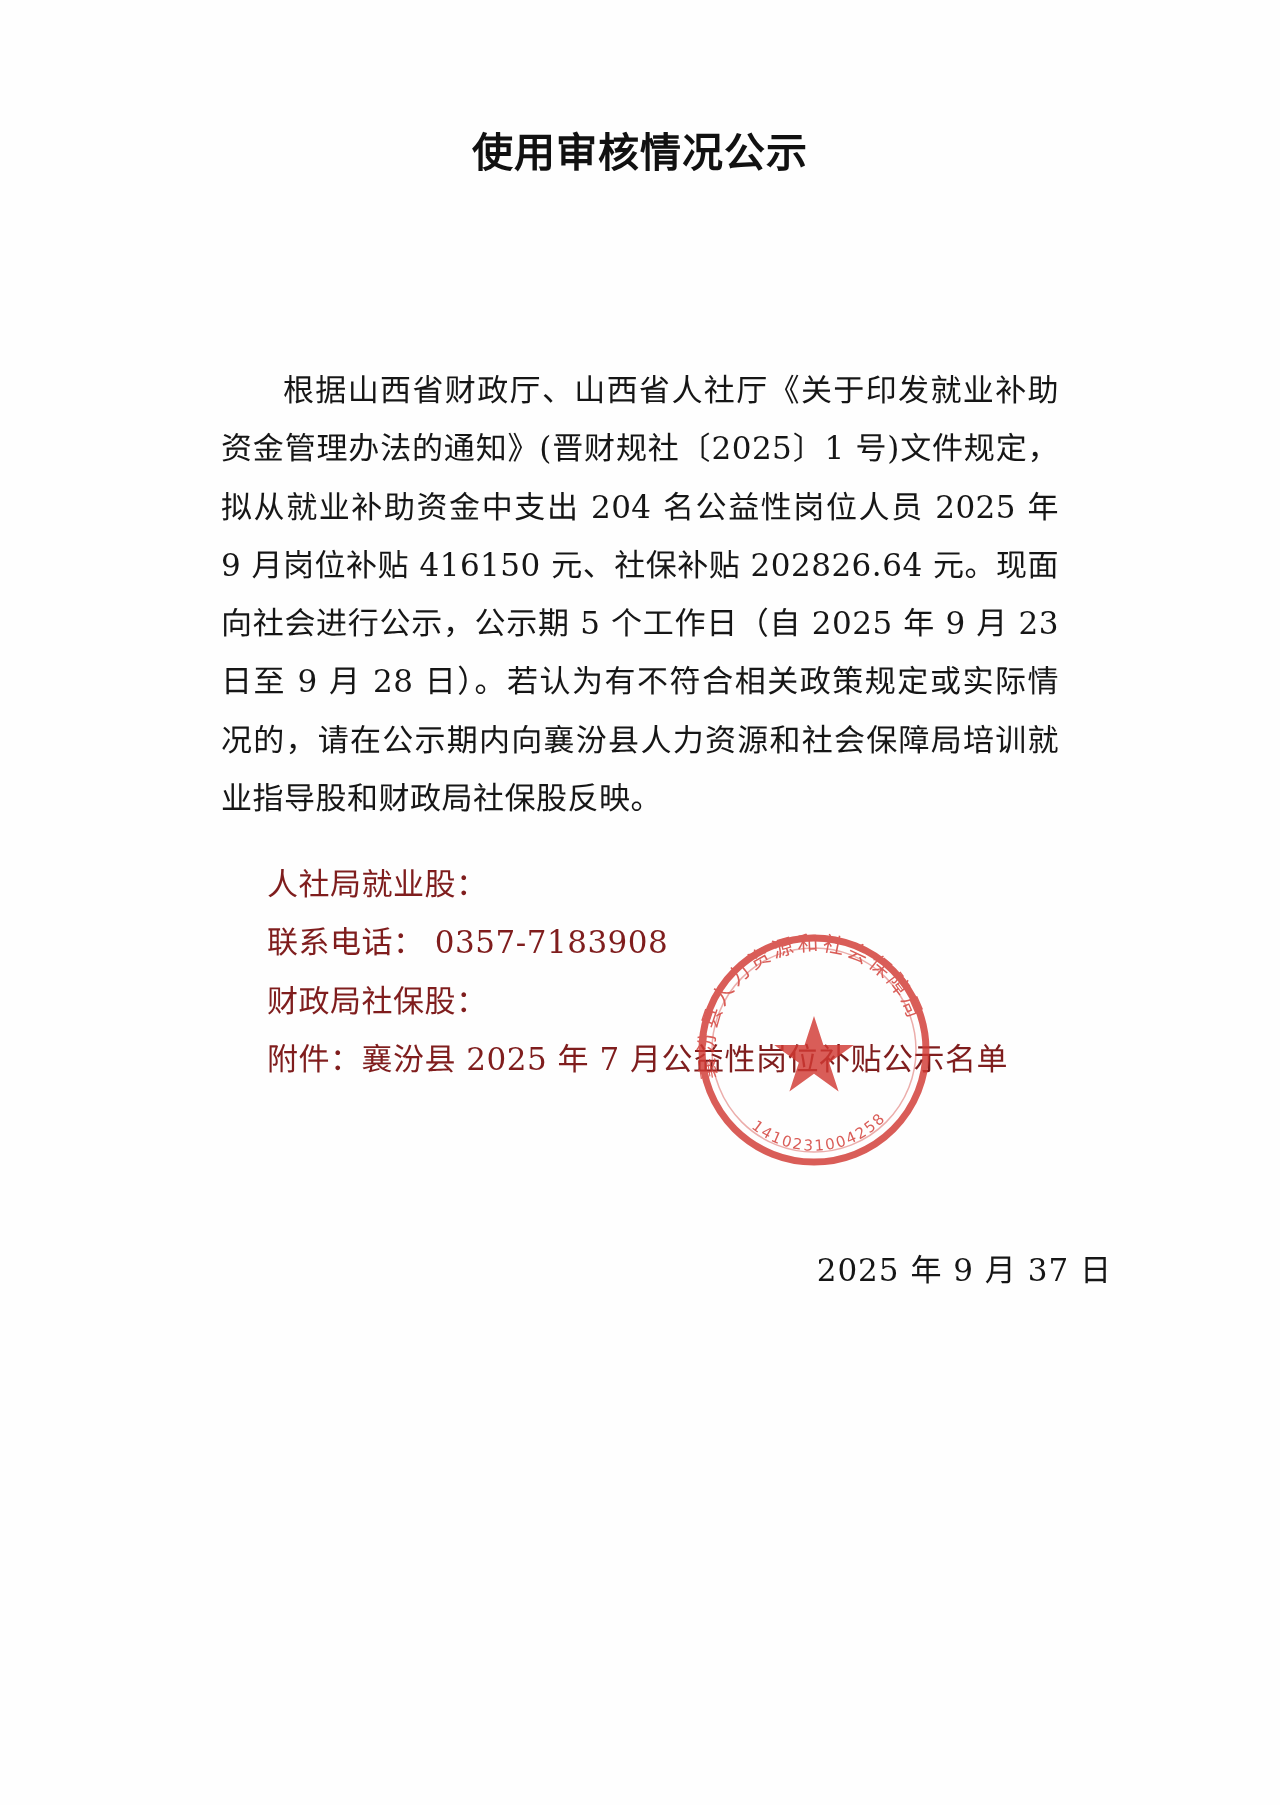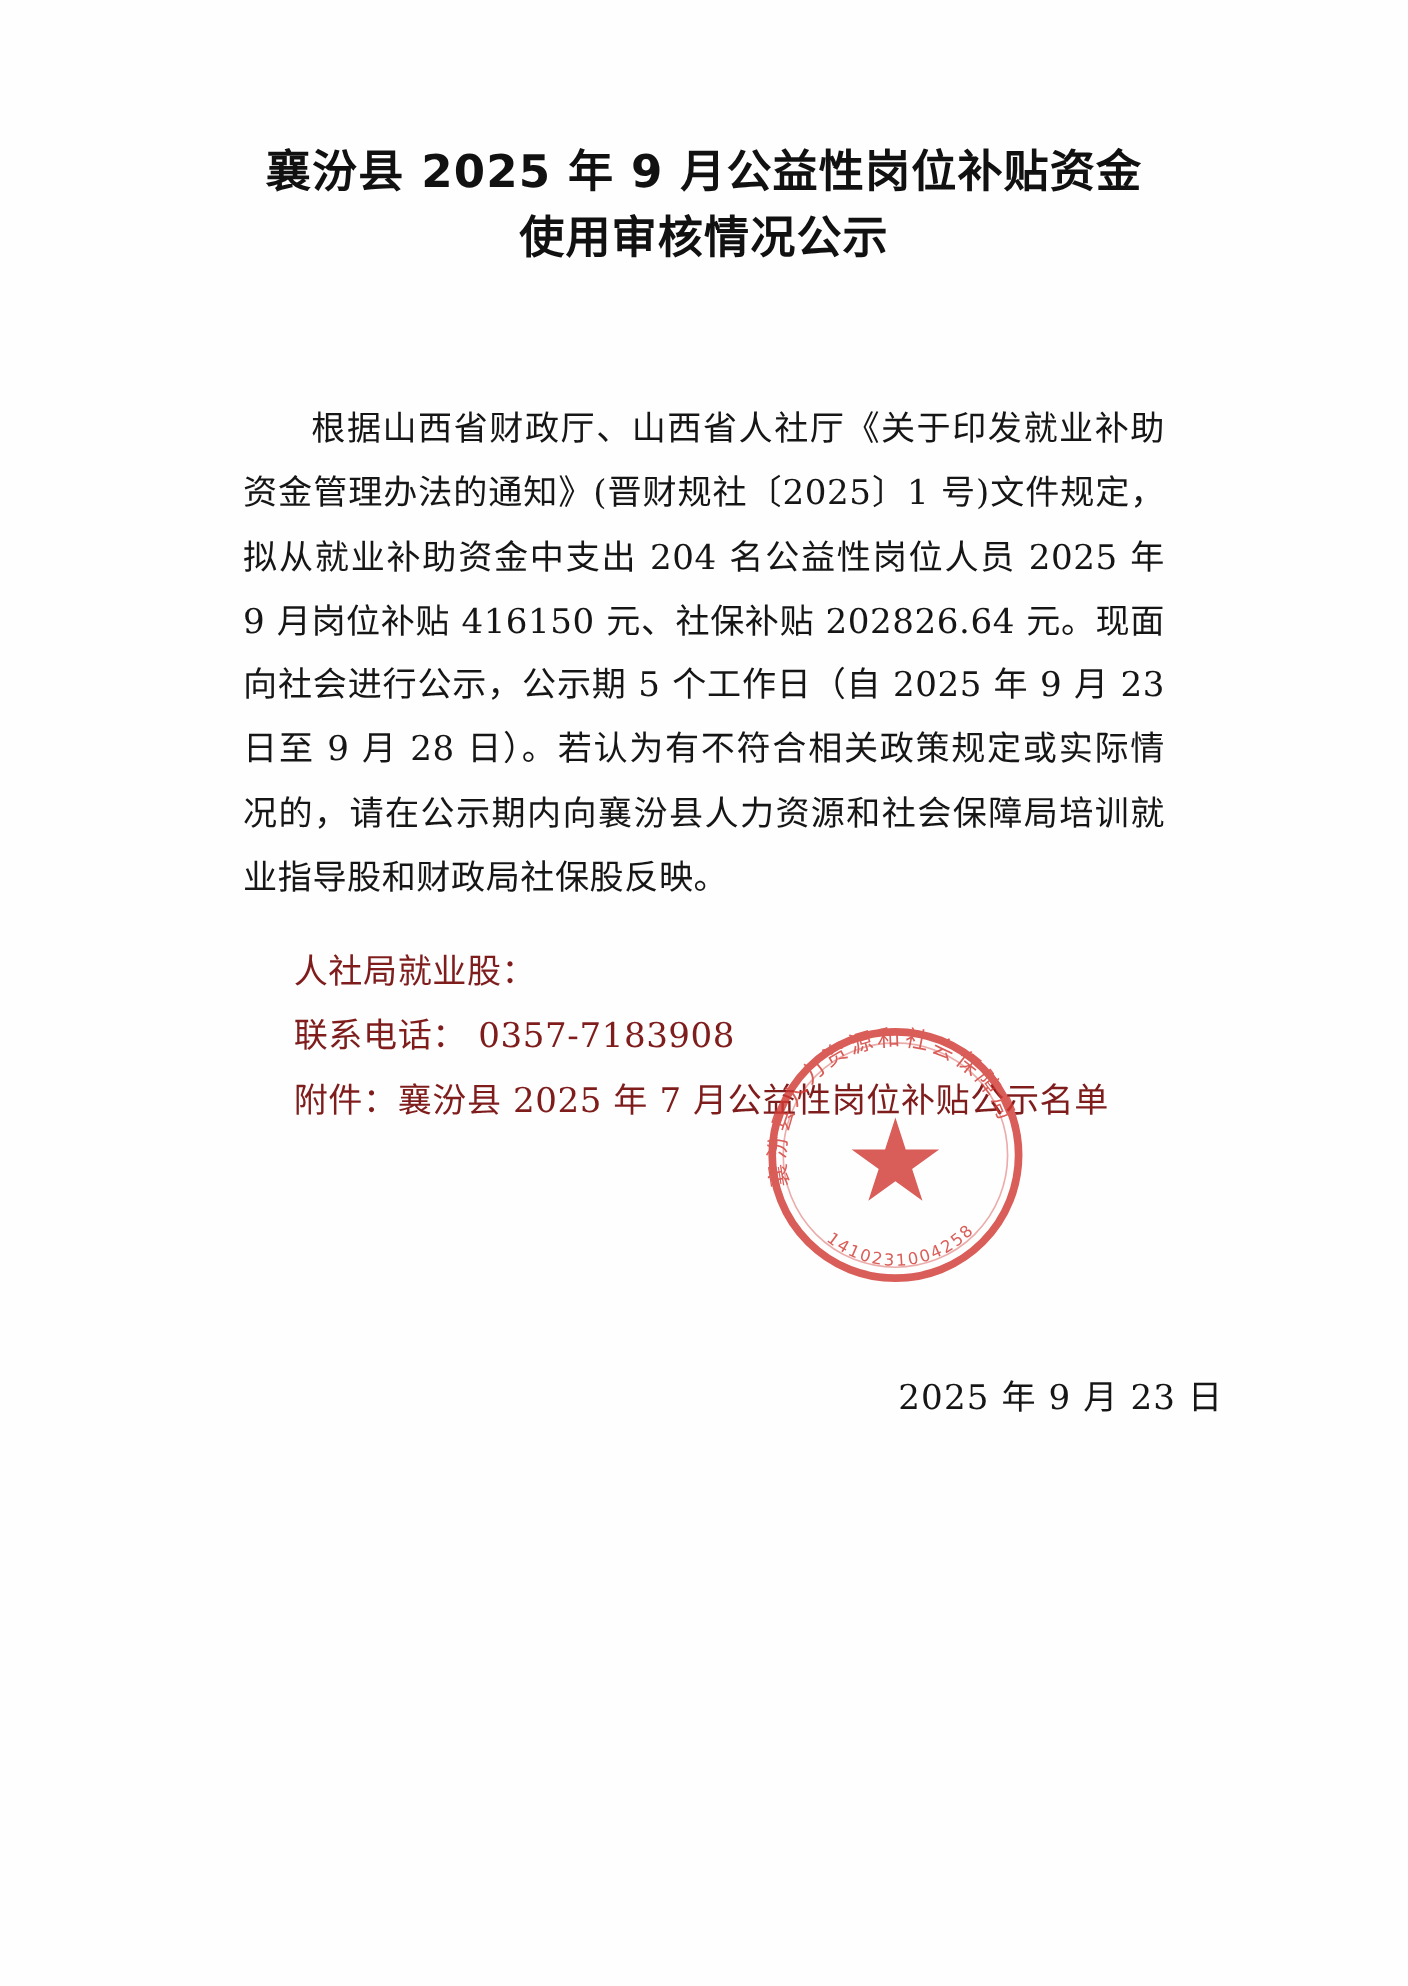--- a/index.html
+++ b/index.html
@@ -99,46 +99,46 @@
     height: 240px;
     opacity: 0.82;
   }
 </style>
 </head>
 <body>
 
 <div class="page">
 
   <div class="doc-title">
-    <span>襄汾县 2025 年 9 月公益性岗位补贴资金</span>
     <span class="line2">使用审核情况公示</span>
   </div>
 
   <div class="body-text">
     <p>根据山西省财政厅、山西省人社厅《关于印发就业补助资金管理办法的通知》(晋财规社〔2025〕1 号)文件规定，拟从就业补助资金中支出 204 名公益性岗位人员 2025 年 9 月岗位补贴 416150 元、社保补贴 202826.64 元。现面向社会进行公示，公示期 5 个工作日（自 2025 年 9 月 23 日至 9 月 28 日）。若认为有不符合相关政策规定或实际情况的，请在公示期内向襄汾县人力资源和社会保障局培训就业指导股和财政局社保股反映。</p>
   </div>
 
   <div class="contact-block">
     <p>人社局就业股：</p>
     <p>联系电话： 0357-7183908</p>
+    <p>财政局社保股：</p>
     <p>附件：襄汾县 2025 年 7 月公益性岗位补贴公示名单</p>
   </div>
 
   <div class="seal">
     <svg viewBox="0 0 240 240" xmlns="http://www.w3.org/2000/svg">
       <circle cx="120" cy="120" r="112" fill="none" stroke="#d23a34" stroke-width="7"></circle>
       <circle cx="120" cy="120" r="102" fill="none" stroke="#d23a34" stroke-width="1.5" opacity="0.5"></circle>
       <path id="sealTopArc" d="M 120 232 A 112 112 0 1 1 120.1 232" fill="none"></path>
       <path id="sealArc" d="M 36 175 A 100 100 0 1 1 204 175" fill="none"></path>
       <text fill="#d23a34" font-size="21" font-family="DejaVu Sans, sans-serif" letter-spacing="3">
         <textPath href="#sealArc" startOffset="7%">襄汾县人力资源和社会保障局</textPath>
       </text>
       <path id="sealBottomArc" d="M 42 182 A 98 98 0 0 0 198 182" fill="none"></path>
       <text fill="#d23a34" font-size="15" font-family="DejaVu Sans, sans-serif" letter-spacing="2">
         <textPath href="#sealBottomArc" startOffset="12%">1410231004258</textPath>
       </text>
       <polygon fill="#d23a34" points="120,86 129.4,114.9 159.8,114.9 135.2,132.7 144.6,161.6 120,143.8 95.4,161.6 104.8,132.7 80.2,114.9 110.6,114.9"></polygon>
     </svg>
   </div>
 
-  <div class="sign-date">2025 年 9 月 23 日</div>
+  <div class="sign-date">2025 年 9 月 37 日</div>
 
 </div>
 
 </body></html>

